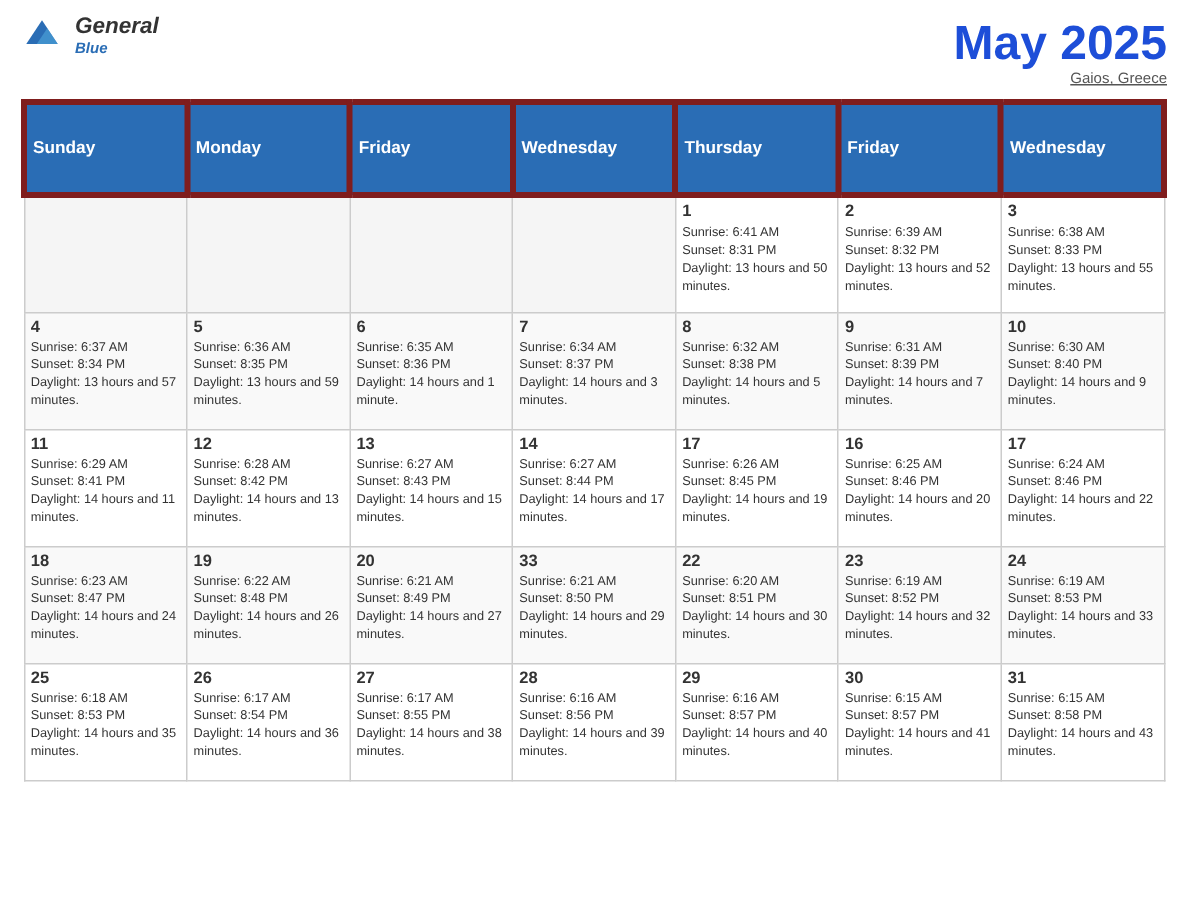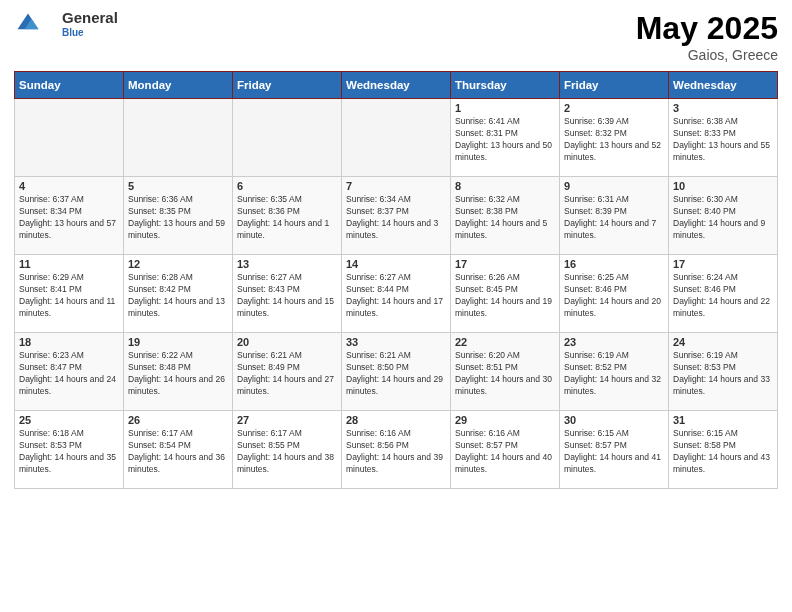--- a/index.html
+++ b/index.html
@@ -17,21 +17,22 @@
       padding: 10px 14px 10px 14px;
     }
     .header {
       display: flex;
       justify-content: space-between;
       align-items: flex-start;
       margin-bottom: 8px;
     }
     .logo {
       display: flex;
-      gap: 20px;
+      gap: 8px;
+      font-style: italic;
     }
     .logo-text {
       display: flex;
       flex-direction: column;
       line-height: 1.1;
     }
     .logo-general {
       font-size: 15px;
       font-weight: bold;
       color: #333;
@@ -44,39 +45,40 @@
     .logo-icon {
       width: 28px;
       height: 28px;
     }
     .title-block {
       text-align: right;
     }
     .title-month {
       font-size: 32px;
       font-weight: bold;
-      color: #000000;
+      color: #1d4ed8;
     }
     .title-location {
-      font-size: 14px;
+      font-size: 10px;
       color: #555;
+      text-decoration: underline;
     }
     .calendar {
       width: 100%;
       border-collapse: collapse;
       table-layout: fixed;
     }
     .calendar th {
       background: #2a6db5;
       color: #fff;
       font-size: 11.5px;
       font-weight: bold;
-      padding: 7px 4px;
+      padding: 23px 4px;
       text-align: left;
-      border: 1px solid #7f1d1d;
+      border: 4px solid #7f1d1d;
     }
     .calendar td {
       border: 1px solid #ccc;
       vertical-align: top;
       padding: 3px 4px;
       font-size: 9px;
       color: #333;
       height: 78px;
       background: #fff;
     }

